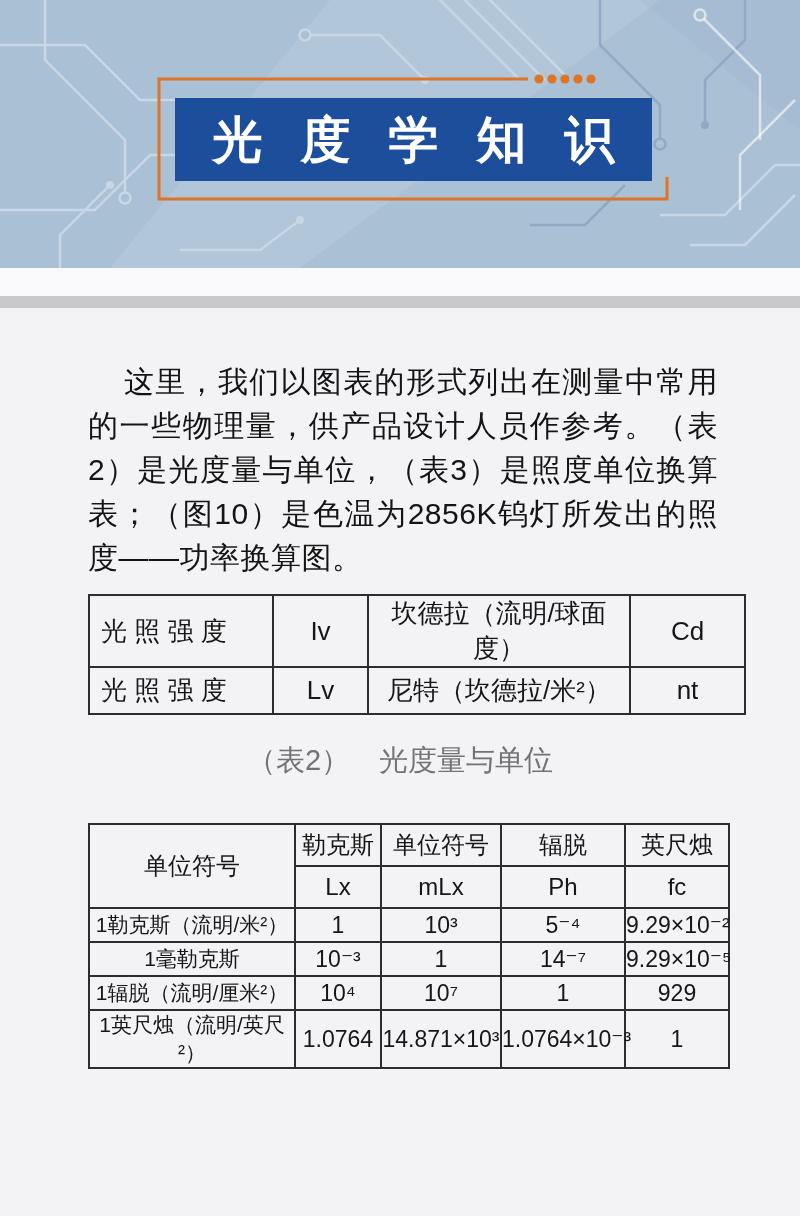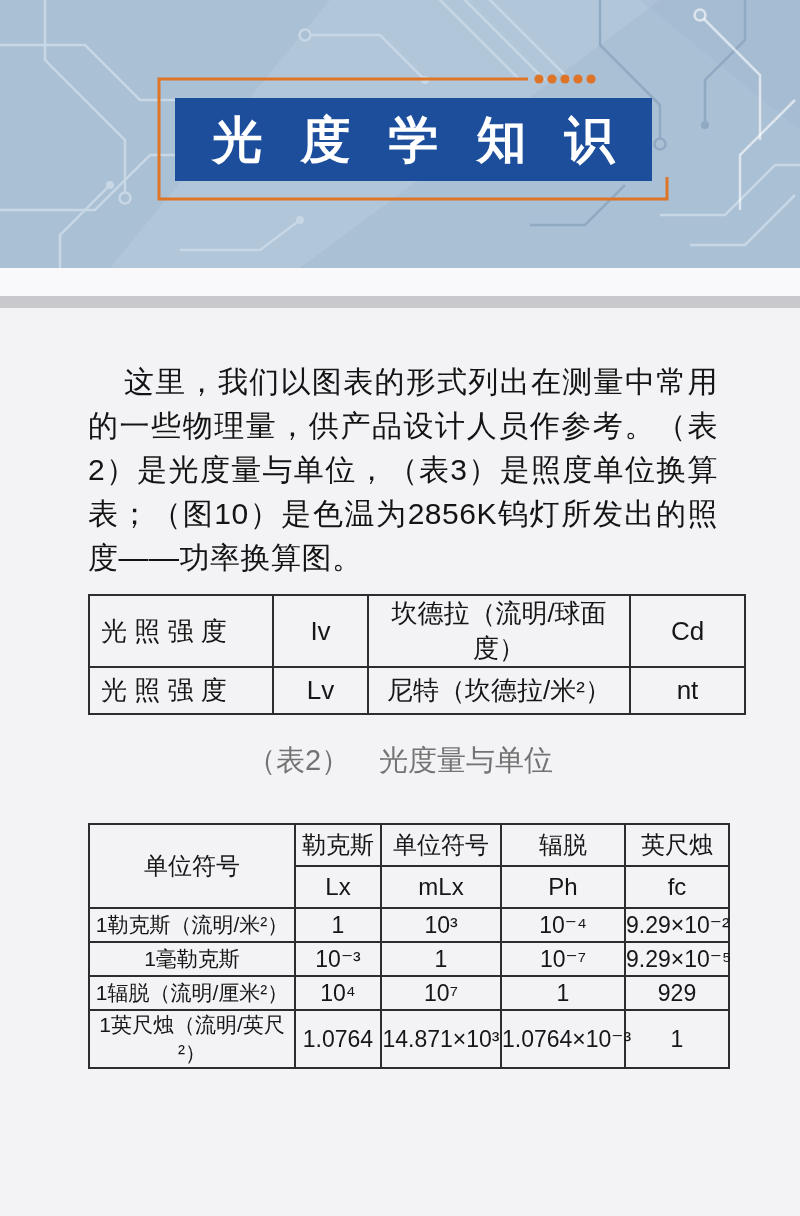--- a/index.html
+++ b/index.html
@@ -167,28 +167,28 @@
         <tr>
           <th>Lx</th>
           <th>mLx</th>
           <th>Ph</th>
           <th>fc</th>
         </tr>
         <tr>
           <td class="lab">1勒克斯（流明/米²）</td>
           <td>1</td>
           <td>10³</td>
-          <td>10⁻⁴</td>
+          <td>5⁻⁴</td>
           <td>9.29×10⁻²</td>
         </tr>
         <tr>
           <td class="lab">1毫勒克斯</td>
           <td>10⁻³</td>
           <td>1</td>
-          <td>10⁻⁷</td>
+          <td>14⁻⁷</td>
           <td>9.29×10⁻⁵</td>
         </tr>
         <tr>
           <td class="lab">1辐脱（流明/厘米²）</td>
           <td>10⁴</td>
           <td>10⁷</td>
           <td>1</td>
           <td>929</td>
         </tr>
         <tr>

